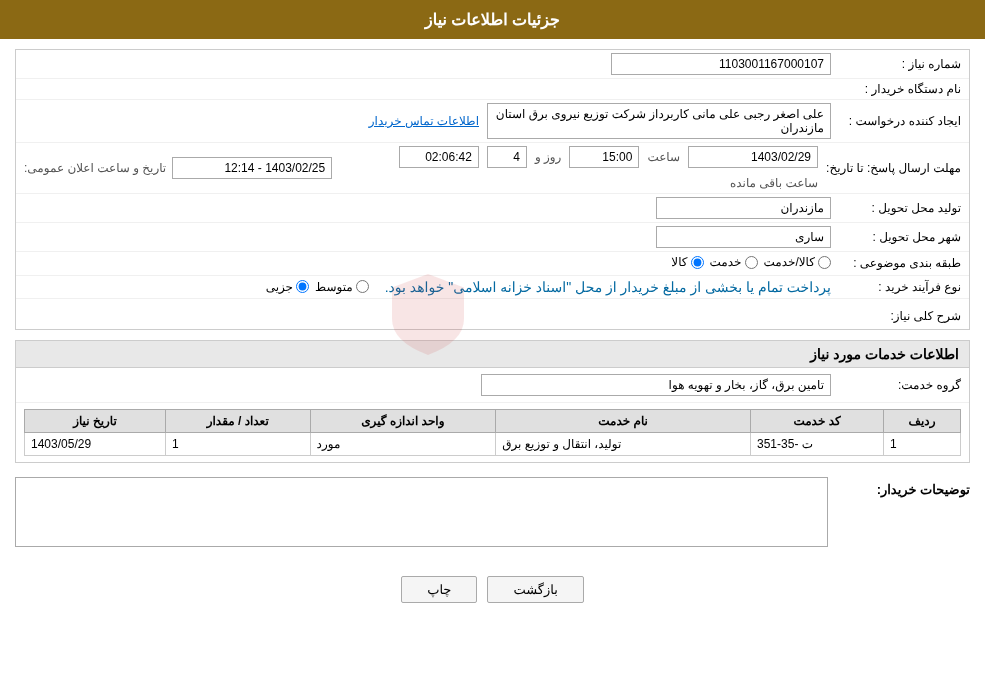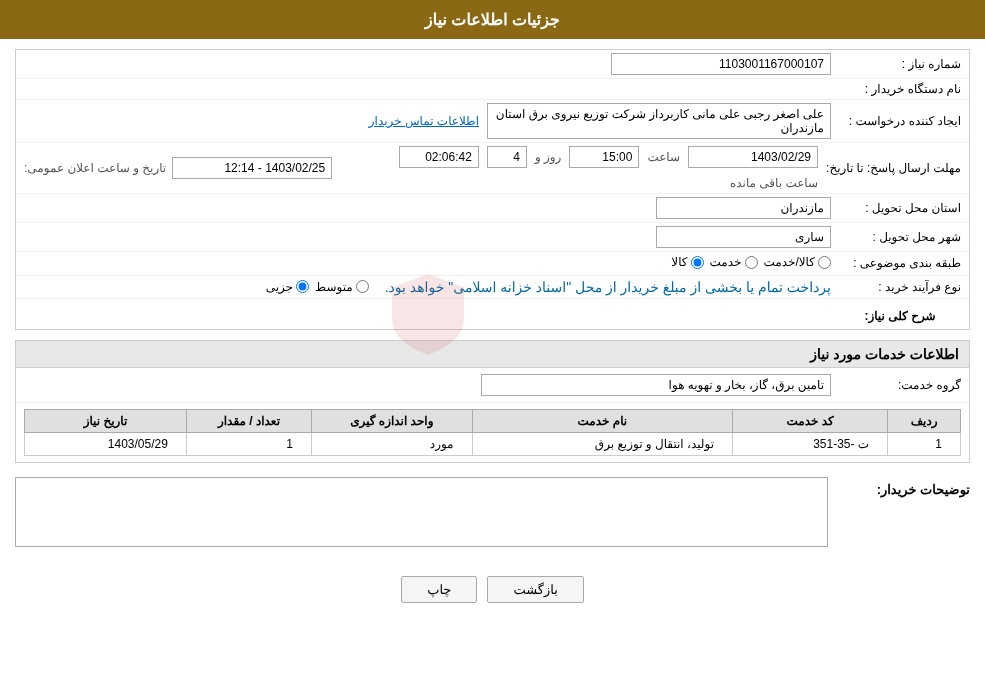--- a/index.html
+++ b/index.html
@@ -83,22 +83,22 @@
       font-size: 12px;
     }
     .data-grid th {
       background: #e0e0e0;
       border: 1px solid #aaa;
       padding: 4px 6px;
       text-align: center;
     }
     .data-grid td {
       border: 1px solid #ccc;
-      padding: 4px 18px;
-      text-align: right;
+      padding: 4px 6px;
+      text-align: left;
     }
     .textarea-box {
       width: 100%;
       height: 70px;
       border: 1px solid #aaa;
       resize: none;
       font-family: Tahoma, Arial, sans-serif;
       font-size: 12px;
       direction: rtl;
       padding: 4px;
@@ -189,21 +189,21 @@
           </div>
         </div>
 
         <div style="display:flex; align-items:center; gap:6px; margin-right:auto; padding-right:20px;">
           <span class="input-box" style="width:160px;">1403/02/25 - 12:14</span>
           <span style="color:#555; font-size:12px; white-space:nowrap;">تاریخ و ساعت اعلان عمومی:</span>
         </div>
       </div>
 
       <div class="info-row">
-        <div class="info-label">استان محل تحویل :</div>
+        <div class="info-label">تولید محل تحویل :</div>
         <div class="info-value">
           <span class="input-box input-medium">مازندران</span>
         </div>
       </div>
 
       <div class="info-row">
         <div class="info-label">شهر محل تحویل :</div>
         <div class="info-value">
           <span class="input-box input-medium">ساری</span>
         </div>
@@ -242,21 +242,21 @@
               <label>
                 <input type="radio" name="farayand" checked="" style="">
                 <span>جزیی</span>
               </label>
             </div>
           </div>
         </div>
       </div>
 
       <div class="info-row" style="align-items:flex-start; padding-top:6px; padding-bottom:6px;">
-        <div class="info-label" style="padding-top:4px; font-weight:bold;text-align:center;">شرح کلی نیاز:</div>
+        <div class="info-label" style="padding-top:4px; font-weight:normal;">شرح کلی نیاز:</div>
         <div class="info-value" style="position:relative;">
           
           <div style="position:relative; display:inline-block; width:100%;">
             <div style="position:absolute; top:50%; left:50%; transform:translate(-50%,-50%); opacity:0.12; z-index:0; pointer-events:none;">
               <svg width="90" height="90" viewBox="0 0 100 100">
                 <path d="M50 5 L90 20 L90 55 Q90 80 50 95 Q10 80 10 55 L10 20 Z" fill="#cc3333"></path>
                 <path d="M50 12 L83 24 L83 55 Q83 75 50 88 Q17 75 17 55 L17 24 Z" fill="none" stroke="#cc3333" stroke-width="2"></path>
                 <text x="50" y="60" text-anchor="middle" font-size="18" fill="#cc3333" font-weight="bold">A</text>
               </svg>
             </div>

